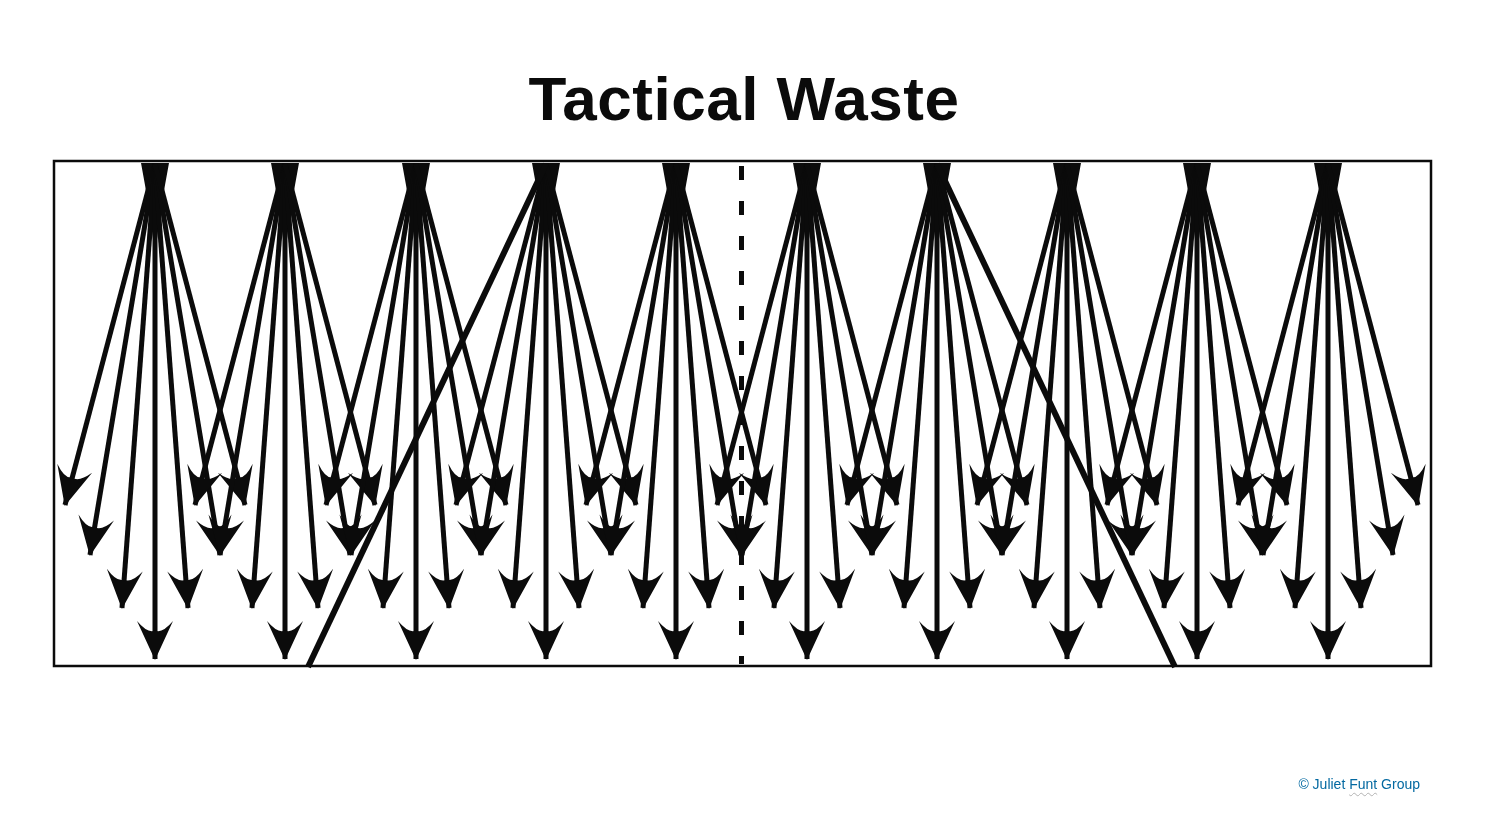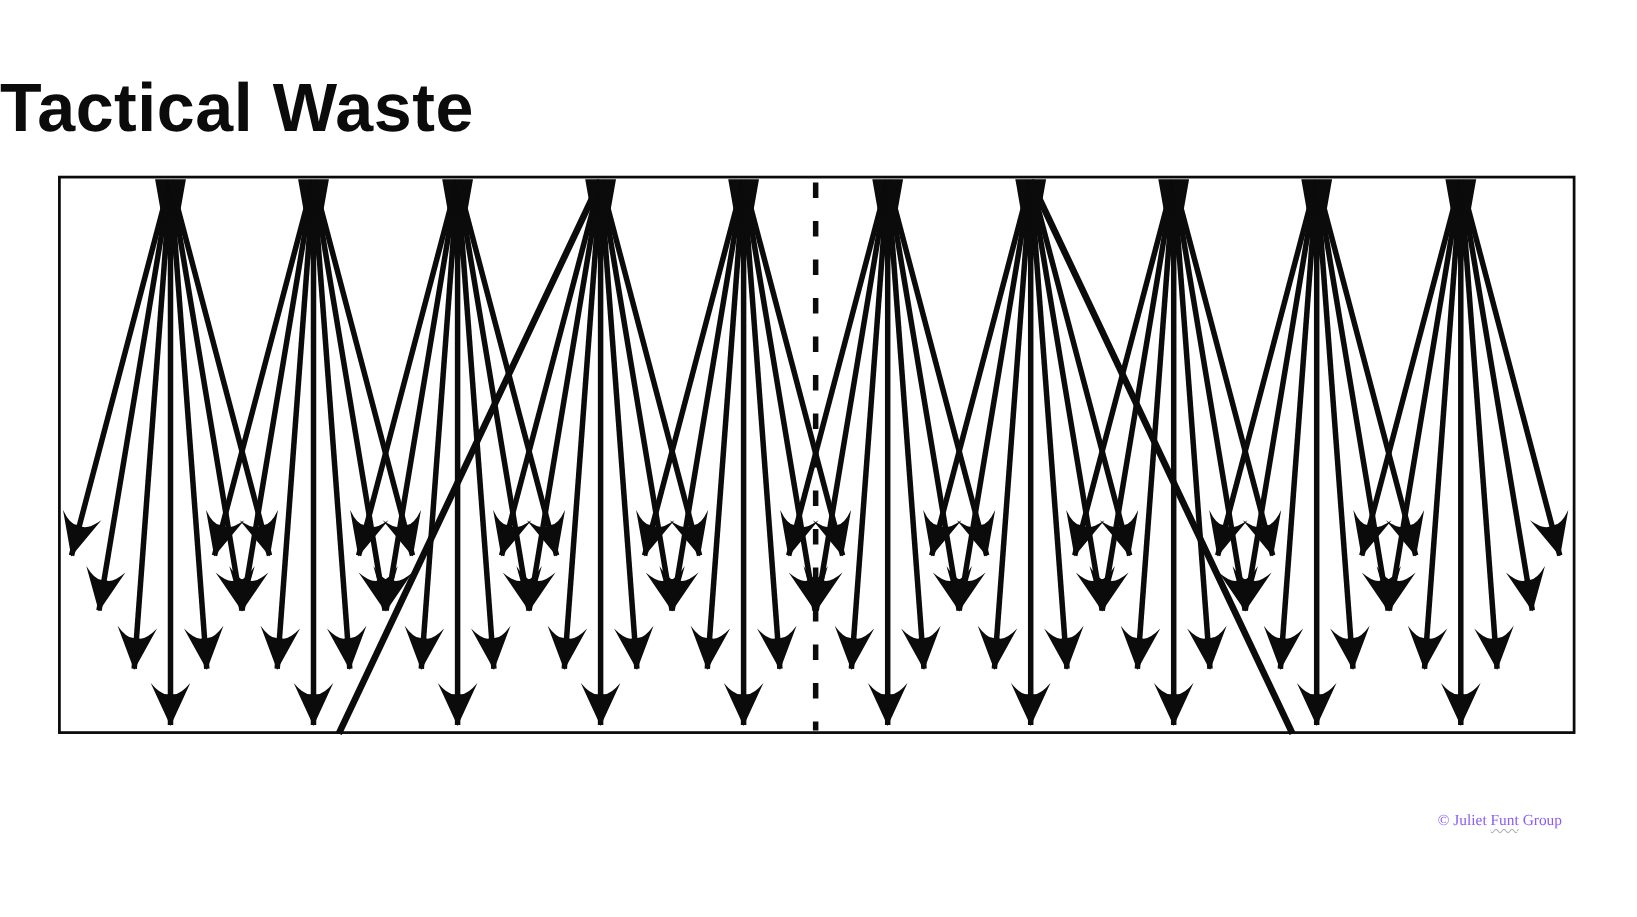--- a/index.html
+++ b/index.html
@@ -15,41 +15,41 @@
     position: relative;
     width: 1488px;
     height: 834px;
     background: #ffffff;
   }
   .title {
     position: absolute;
     top: 68px;
     left: 0;
     width: 100%;
+    text-align: center;
     font-size: 62px;
     font-weight: 700;
     letter-spacing: 0.5px;
     color: #0b0b0b;
     line-height: 62px;
     user-select: none;
   }
   .diagram-svg {
     position: absolute;
     top: 0;
     left: 0;
   }
   .credit {
     position: absolute;
-    top: 739px;
+    top: 776px;
     right: 68px;
     font-size: 14px;
-    color: #8b5cf6;
+    color: #0369a1;
     white-space: pre;
     user-select: none;
-    font-family: Liberation Serif, serif;
   }
   .credit .squiggle {
     text-decoration-line: underline;
     text-decoration-style: wavy;
     text-decoration-color: #b3b3b3;
     text-decoration-thickness: 1px;
     text-underline-offset: 3px;
   }
 </style>
 </head>

